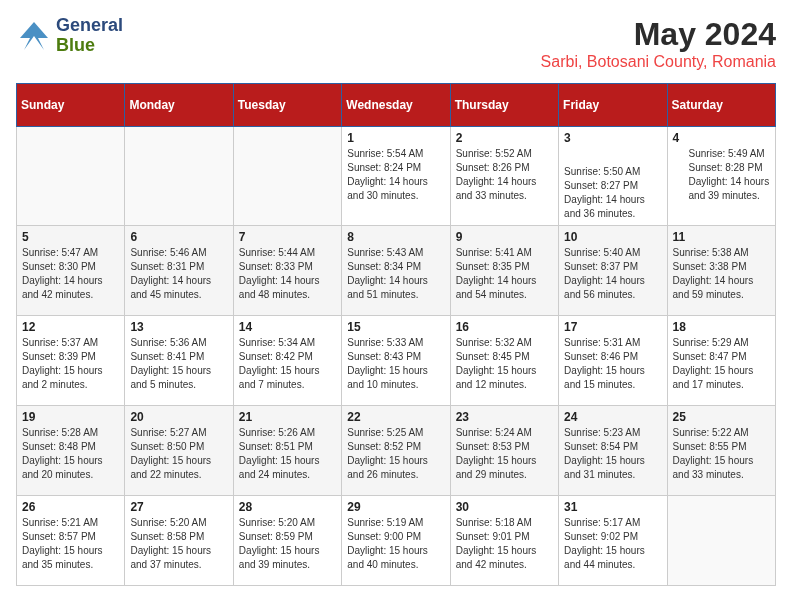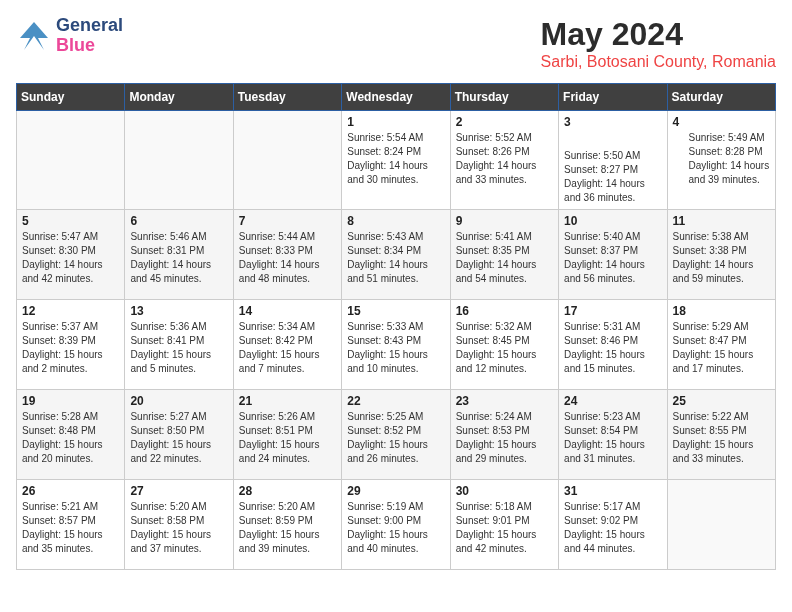--- a/index.html
+++ b/index.html
@@ -27,46 +27,47 @@
       line-height: 1.1;
     }
     .logo-text span:first-child {
       font-size: 18px;
       font-weight: bold;
       color: #2c4a7c;
     }
     .logo-text span:last-child {
       font-size: 18px;
       font-weight: bold;
-      color: #ec4899;
+      color: #4d7c0f;
     }
     .logo-icon {
       width: 36px;
       height: 36px;
     }
     .title-section {
+      text-align: right;
     }
     .month-title {
       font-size: 32px;
       font-weight: bold;
       color: #2c2c2c;
     }
     .location {
       font-size: 16px;
       color: #ef4444;
     }
     .calendar {
       width: 100%;
       border-collapse: collapse;
       font-size: 11px;
     }
     .calendar th {
-      background: #404040;
+      background: #b91c1c;
       color: #fff;
-      padding: 6px 4px;
+      padding: 14px 4px;
       text-align: left;
       font-size: 12px;
       border: 1px solid #2c5fa3;
     }
     .calendar td {
       border: 1px solid #ccc;
       vertical-align: top;
       padding: 4px 5px;
       width: 14.28%;
       height: 90px;

